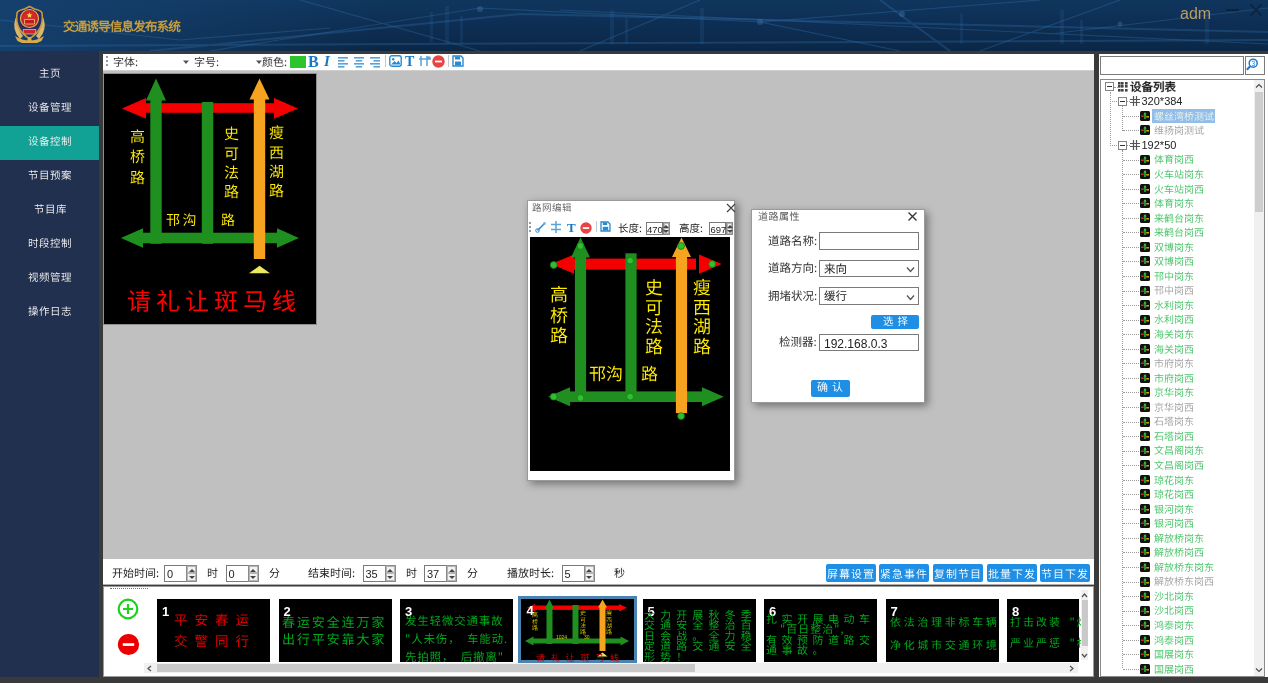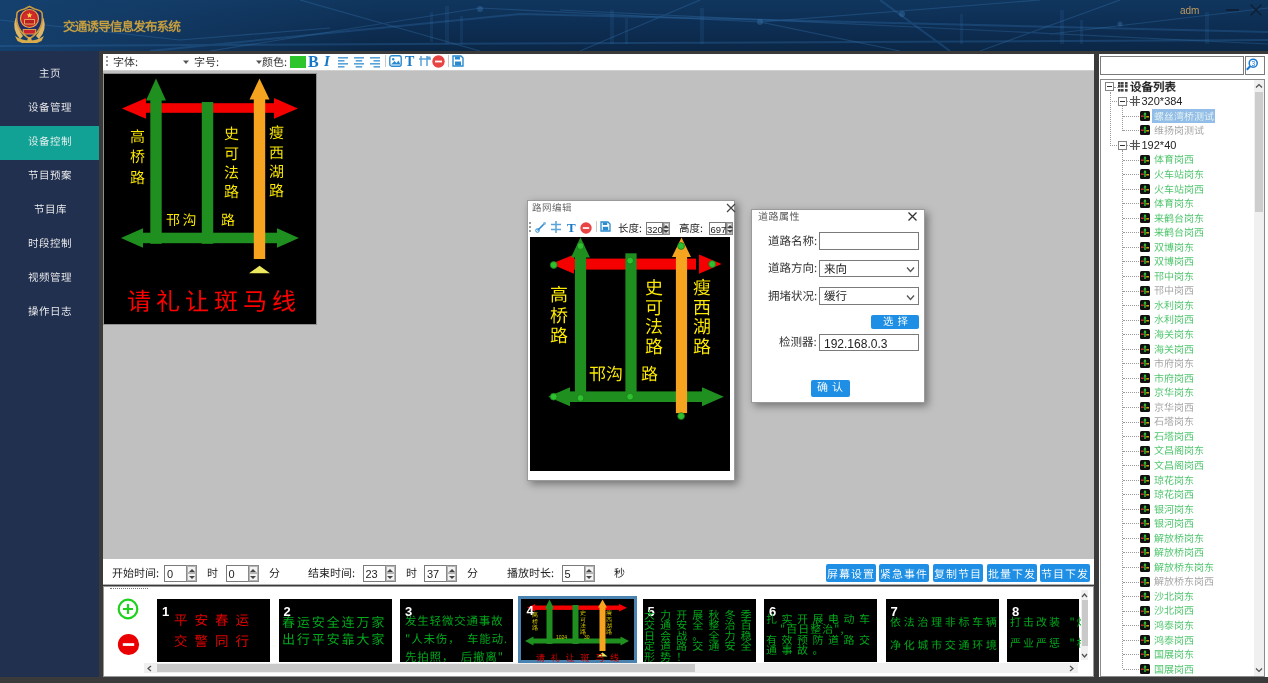--- a/index.html
+++ b/index.html
@@ -292,21 +292,21 @@
       <use href="#g8bf1" x="1857"></use>
       <use href="#g5bfc" x="2786"></use>
       <use href="#g4fe1" x="3714"></use>
       <use href="#g606f" x="4643"></use>
       <use href="#g53d1" x="5571"></use>
       <use href="#g5e03" x="6500"></use>
       <use href="#g7cfb" x="7429"></use>
       <use href="#g7edf" x="8357"></use>
     </g>
   </svg>
-<div class="ab" style="left:1180px;top:5px;color:#bd9b62;font-size:10px">adm</div>
+<div class="ab" style="left:1180px;top:5px;color:#bd9b62;font-size:16px">adm</div>
 <div class="ab" style="left:1226px;top:9px;width:13px;height:2px;background:#0e2138"></div>
 <svg class="ab" style="left:1249px;top:3px" width="14" height="14">
     <path d="M1.5 1.5 L12.5 12.5 M12.5 1.5 L1.5 12.5" stroke="#0e2138" stroke-width="1.6"></path>
   </svg>
 <div class="ab" style="left:99px;top:50.5px;width:1169px;height:3px;background:#3a3a3a"></div>
 <div class="ab" style="left:0;top:51px;width:99px;height:626px;background:#22304f"></div>
 <div class="ab" style="left:0;top:126px;width:99px;height:34px;background:#12a295"></div>
 <svg class="tr" style="left:39.2px;top:77.0px">
     <g transform="scale(0.01050,-0.01050)" fill="#f2f2f2">
       <use href="#g4e3b" x="0"></use>
@@ -579,21 +579,21 @@
     <rect x="2.8" y="5.8" width="5.4" height="3.6" fill="#2a8ad0"></rect>
   </svg>
 <svg class="tr" style="left:618.0px;top:231.5px">
     <g transform="scale(0.01050,-0.01050)" fill="#222">
       <use href="#g957f" x="0"></use>
       <use href="#g5ea6" x="1000"></use>
       <use href="#g3a" x="2000"></use>
     </g>
   </svg>
 <div class="inp" style="left:645.5px;top:222px;width:17px;height:12.5px"></div>
-<div class="ab" style="left:647px;top:224px;font-size:9.5px;color:#222">320</div>
+<div class="ab" style="left:647px;top:224px;font-size:9.5px;color:#222">470</div>
 <div class="spin" style="left:662.5px;top:222px;width:7px;height:12.5px">
     <b></b>
     <i></i>
   </div>
 <svg class="tr" style="left:679.0px;top:231.5px">
     <g transform="scale(0.01050,-0.01050)" fill="#222">
       <use href="#g9ad8" x="0"></use>
       <use href="#g5ea6" x="1000"></use>
       <use href="#g3a" x="2000"></use>
     </g>
@@ -840,21 +840,21 @@
     <b></b>
     <i></i>
   </div>
 <div class="inp" style="left:225.5px;top:565px;width:33px;height:16.5px"></div>
 <div class="ab" style="left:228.5px;top:568px;font-size:11px;color:#222">0</div>
 <div class="spin" style="left:247.5px;top:565px;width:11px;height:16.5px">
     <b></b>
     <i></i>
   </div>
 <div class="inp" style="left:362.5px;top:565px;width:33px;height:16.5px"></div>
-<div class="ab" style="left:365.5px;top:568px;font-size:11px;color:#222">23</div>
+<div class="ab" style="left:365.5px;top:568px;font-size:11px;color:#222">35</div>
 <div class="spin" style="left:384.5px;top:565px;width:11px;height:16.5px">
     <b></b>
     <i></i>
   </div>
 <div class="inp" style="left:424px;top:565px;width:33px;height:16.5px"></div>
 <div class="ab" style="left:427.0px;top:568px;font-size:11px;color:#222">37</div>
 <div class="spin" style="left:446.0px;top:565px;width:11px;height:16.5px">
     <b></b>
     <i></i>
   </div>
@@ -1334,21 +1334,21 @@
     </g>
   </svg>
 <div class="dot" style="left:1110px;top:145.0px;width:7px"></div>
 <div class="ebox" style="left:1117.5px;top:140.5px"></div>
 <div class="dot" style="left:1126.5px;top:145.0px;width:3px"></div>
 <svg class="ab" style="left:1129.5px;top:140.0px" width="10" height="10">
     <g stroke="#555" stroke-width="1.2">
       <path d="M3.5 0 V10 M6.5 0 V10 M0 3.5 H10 M0 6.5 H10"></path>
     </g>
   </svg>
-<div class="ab" style="left:1141.5px;top:138.5px;font-size:11px;color:#222">192*40</div>
+<div class="ab" style="left:1141.5px;top:138.5px;font-size:11px;color:#222">192*50</div>
 <div class="dot" style="left:1122.5px;top:159.6px;width:16px"></div>
 <svg class="ab" style="left:1140.0px;top:154.6px" width="10" height="10">
     <rect x="0" y="0" width="10" height="10" rx="1.5" fill="#111"></rect>
     <path d="M5 2.2 V8" stroke="#35c935" stroke-width="1.4"></path>
     <path d="M5 1 L3.4 3.4 H6.6 Z" fill="#35c935"></path>
     <path d="M1 5.2 H3.8" stroke="#e03030" stroke-width="1.3"></path>
     <path d="M6.2 5.8 H9" stroke="#e8c300" stroke-width="1.3"></path>
   </svg>
 <svg class="tr" style="left:1153.5px;top:163.4px">
     <g transform="scale(0.01000,-0.01000)" fill="#4ac469">

